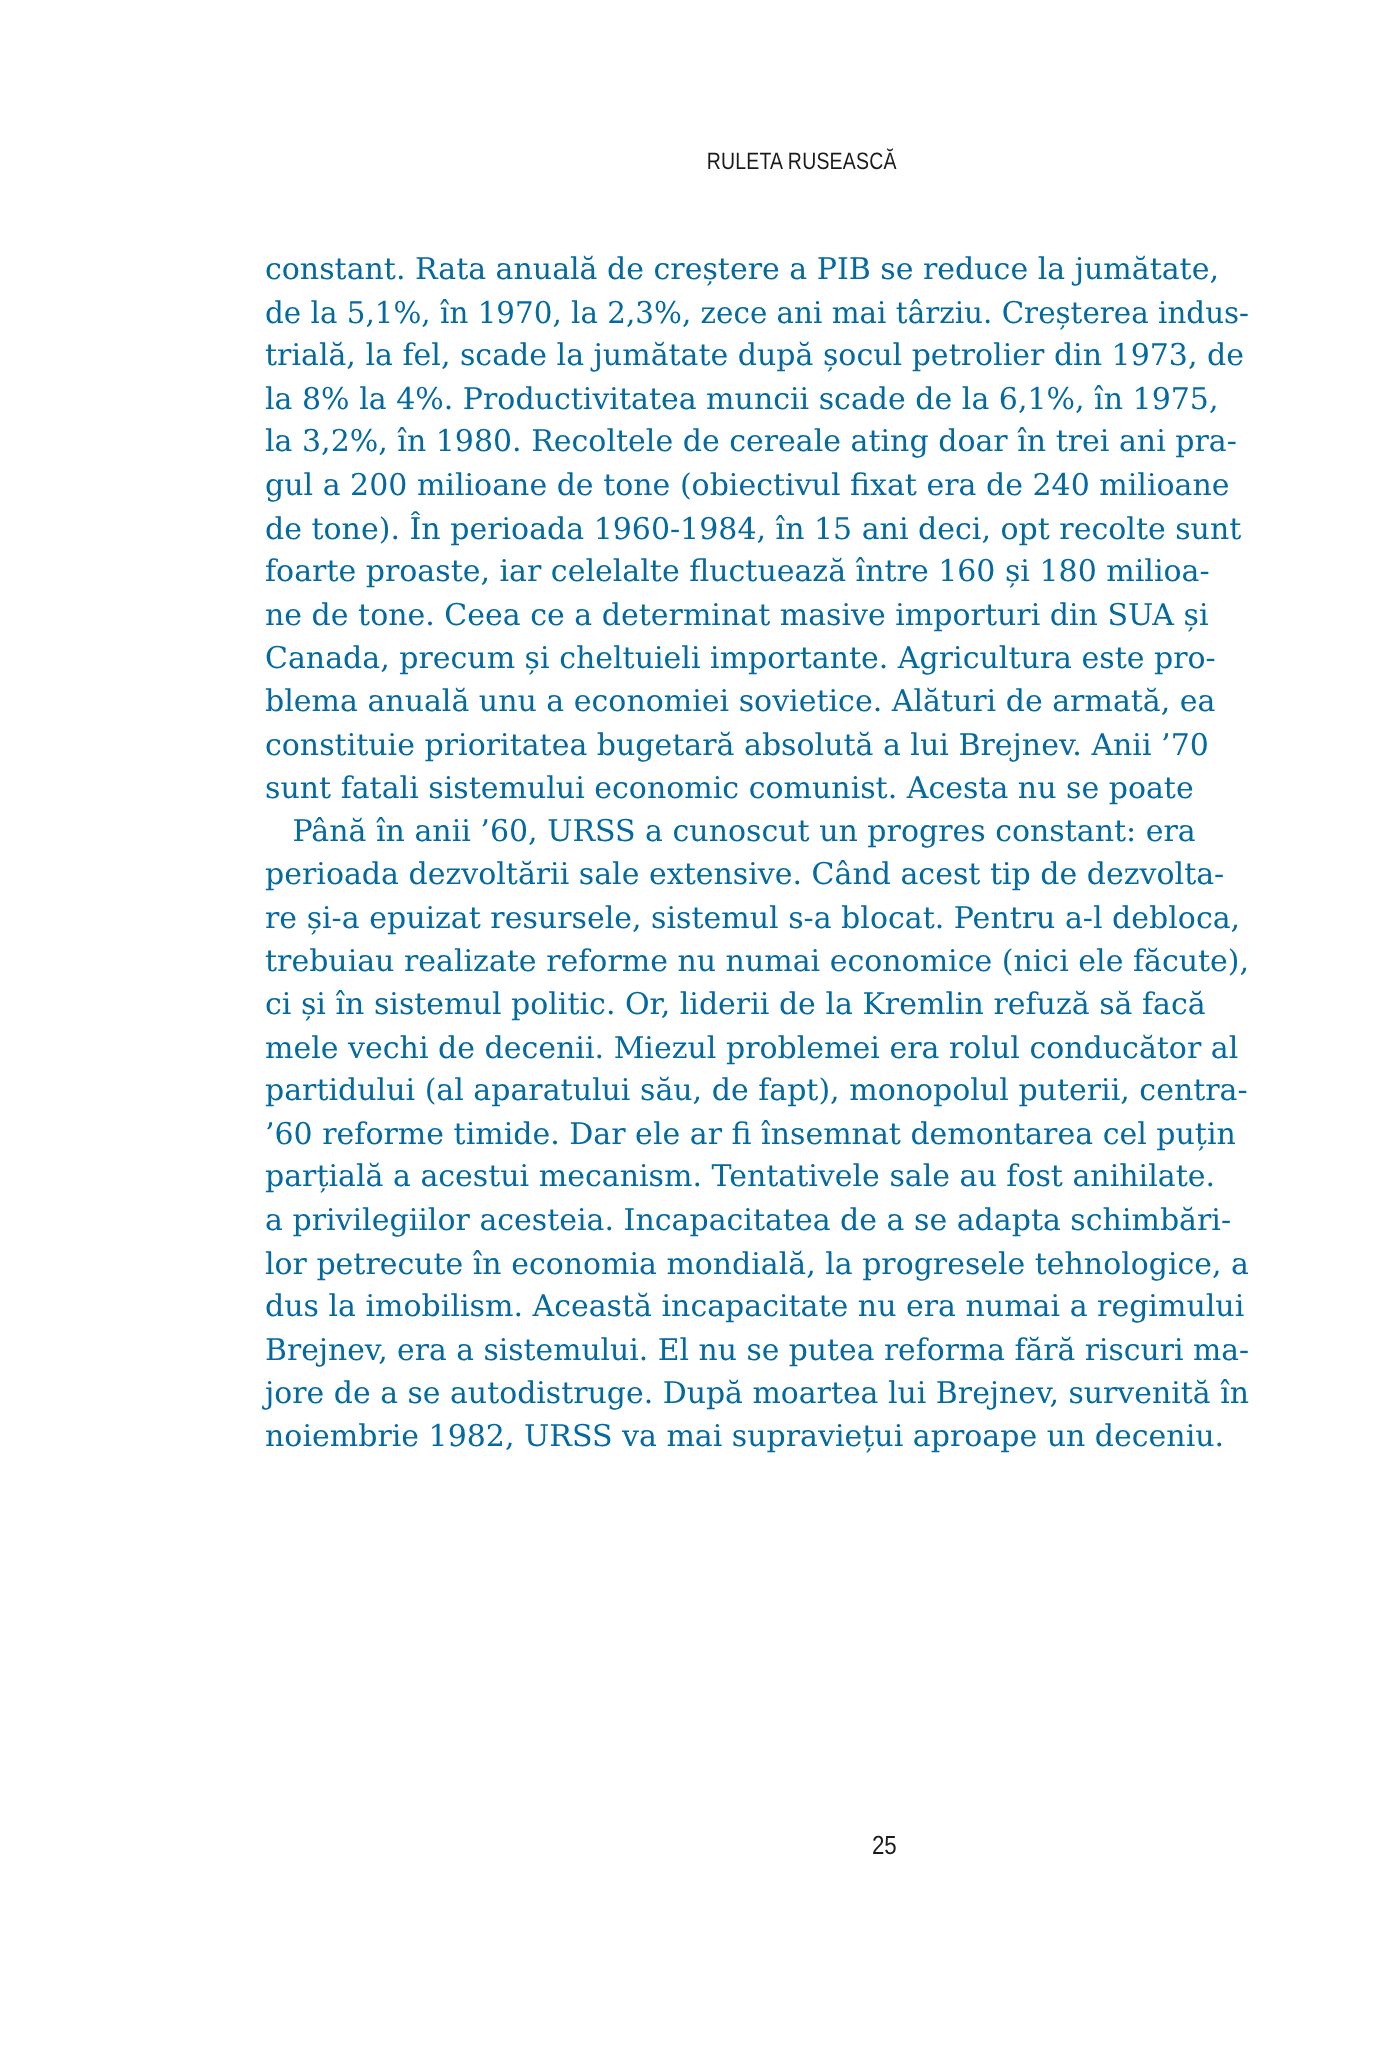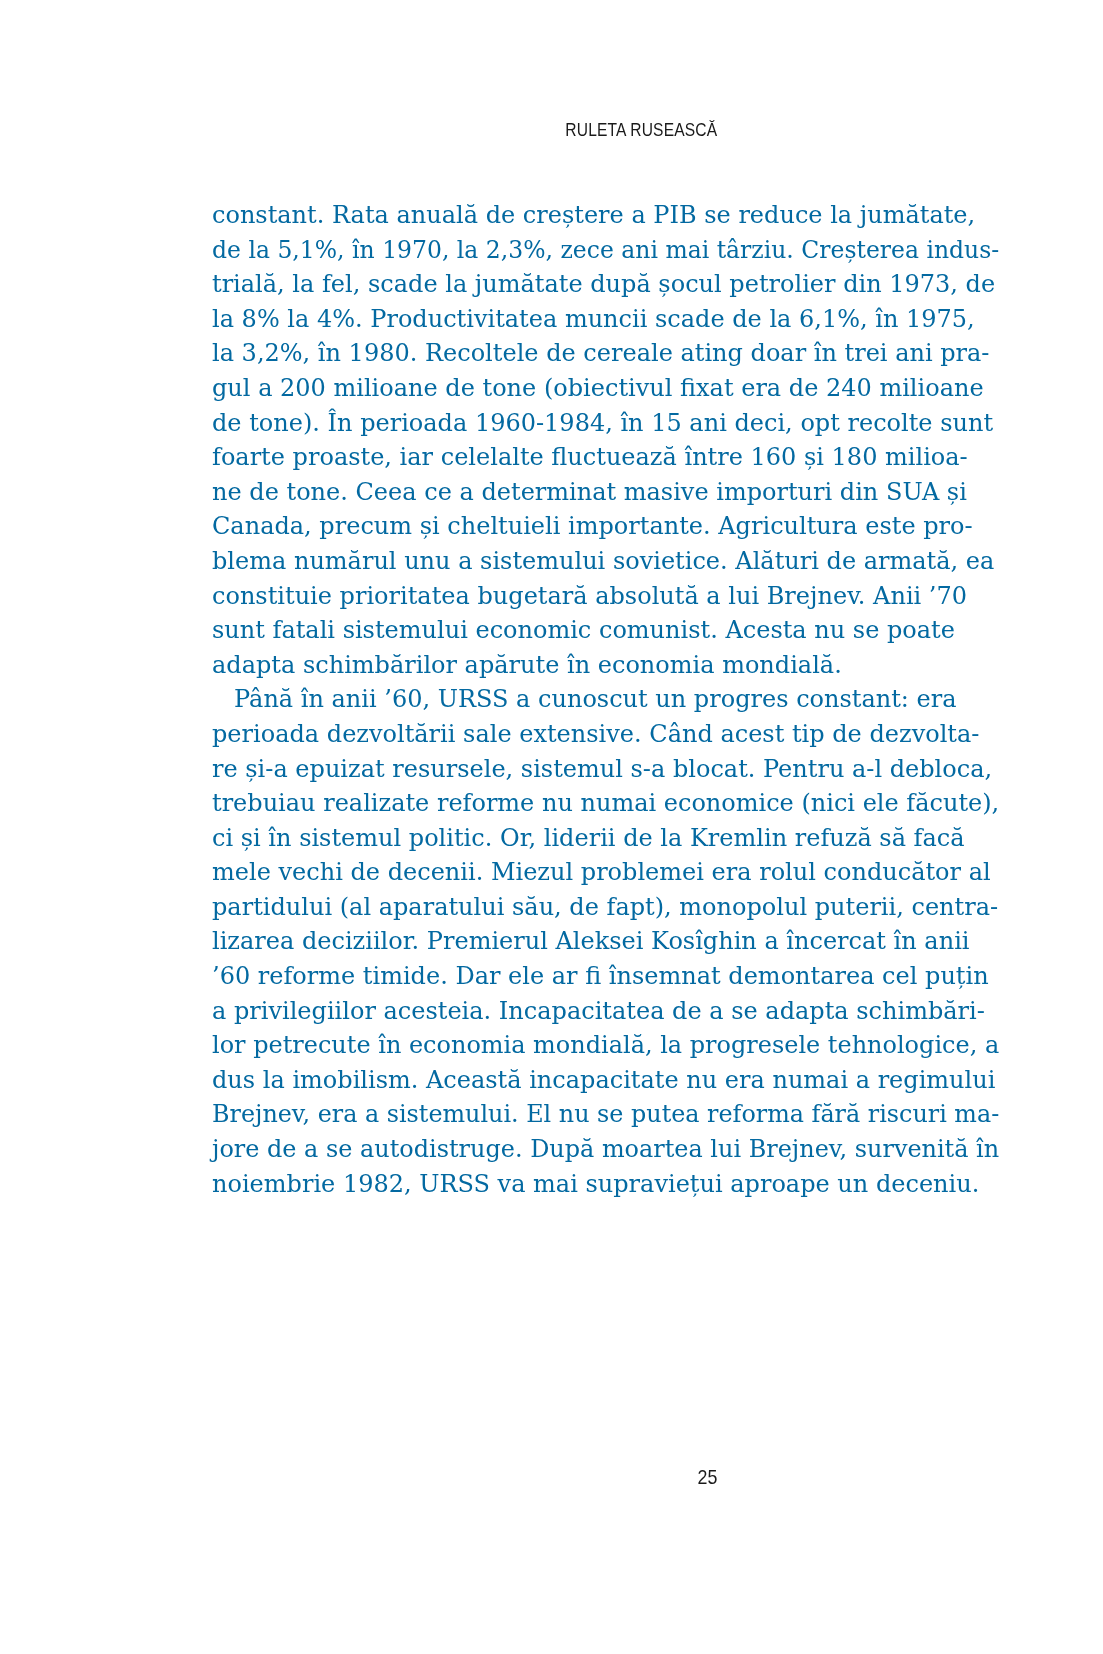--- a/index.html
+++ b/index.html
@@ -81,35 +81,34 @@
       <span class="line">constant. Rata anuală de creștere a PIB se reduce la jumătate,</span>
       <span class="line" style="transform: scaleX(0.9789); width: 753.938px;">de la 5,1%, în 1970, la 2,3%, zece ani mai târziu. Creșterea indus-</span>
       <span class="line">trială, la fel, scade la jumătate după șocul petrolier din 1973, de</span>
       <span class="line">la 8% la 4%. Productivitatea muncii scade de la 6,1%, în 1975,</span>
       <span class="line">la 3,2%, în 1980. Recoltele de cereale ating doar în trei ani pra-</span>
       <span class="line">gul a 200 milioane de tone (obiectivul fixat era de 240 milioane</span>
       <span class="line">de tone). În perioada 1960-1984, în 15 ani deci, opt recolte sunt</span>
       <span class="line">foarte proaste, iar celelalte fluctuează între 160 și 180 milioa-</span>
       <span class="line">ne de tone. Ceea ce a determinat masive importuri din SUA și</span>
       <span class="line">Canada, precum și cheltuieli importante. Agricultura este pro-</span>
-      <span class="line">blema numărul unu a sistemului sovietice. Alături de armată, ea</span>
+      <span class="line">blema anuală unu a economiei sovietice. Alături de armată, ea</span>
       <span class="line">constituie prioritatea bugetară absolută a lui Brejnev. Anii ’70</span>
       <span class="line">sunt fatali sistemului economic comunist. Acesta nu se poate</span>
-      <span class="line last">adapta schimbărilor apărute în economia mondială.</span>
     </div>
     <div>
       <span class="line indent">Până în anii ’60, URSS a cunoscut un progres constant: era</span>
       <span class="line">perioada dezvoltării sale extensive. Când acest tip de dezvolta-</span>
       <span class="line">re și-a epuizat resursele, sistemul s-a blocat. Pentru a-l debloca,</span>
       <span class="line" style="transform: scaleX(0.9997); width: 738.25px;">trebuiau realizate reforme nu numai economice (nici ele făcute),</span>
       <span class="line">ci și în sistemul politic. Or, liderii de la Kremlin refuză să facă</span>
       <span class="line">mele vechi de decenii. Miezul problemei era rolul conducător al</span>
       <span class="line">partidului (al aparatului său, de fapt), monopolul puterii, centra-</span>
-      <span class="line">lizarea deciziilor. Premierul Aleksei Kosîghin a încercat în anii</span>
       <span class="line">’60 reforme timide. Dar ele ar fi însemnat demontarea cel puțin</span>
+      <span class="line">parțială a acestui mecanism. Tentativele sale au fost anihilate.</span>
       <span class="line">a privilegiilor acesteia. Incapacitatea de a se adapta schimbări-</span>
       <span class="line" style="transform: scaleX(0.9984); width: 739.156px;">lor petrecute în economia mondială, la progresele tehnologice, a</span>
       <span class="line">dus la imobilism. Această incapacitate nu era numai a regimului</span>
       <span class="line" style="transform: scaleX(0.9932); width: 743.062px;">Brejnev, era a sistemului. El nu se putea reforma fără riscuri ma-</span>
       <span class="line" style="transform: scaleX(0.997); width: 740.203px;">jore de a se autodistruge. După moartea lui Brejnev, survenită în</span>
       <span class="line">noiembrie 1982, URSS va mai supraviețui aproape un deceniu.</span>
     </div>
   </div>
 
   <div class="folio">25</div>

